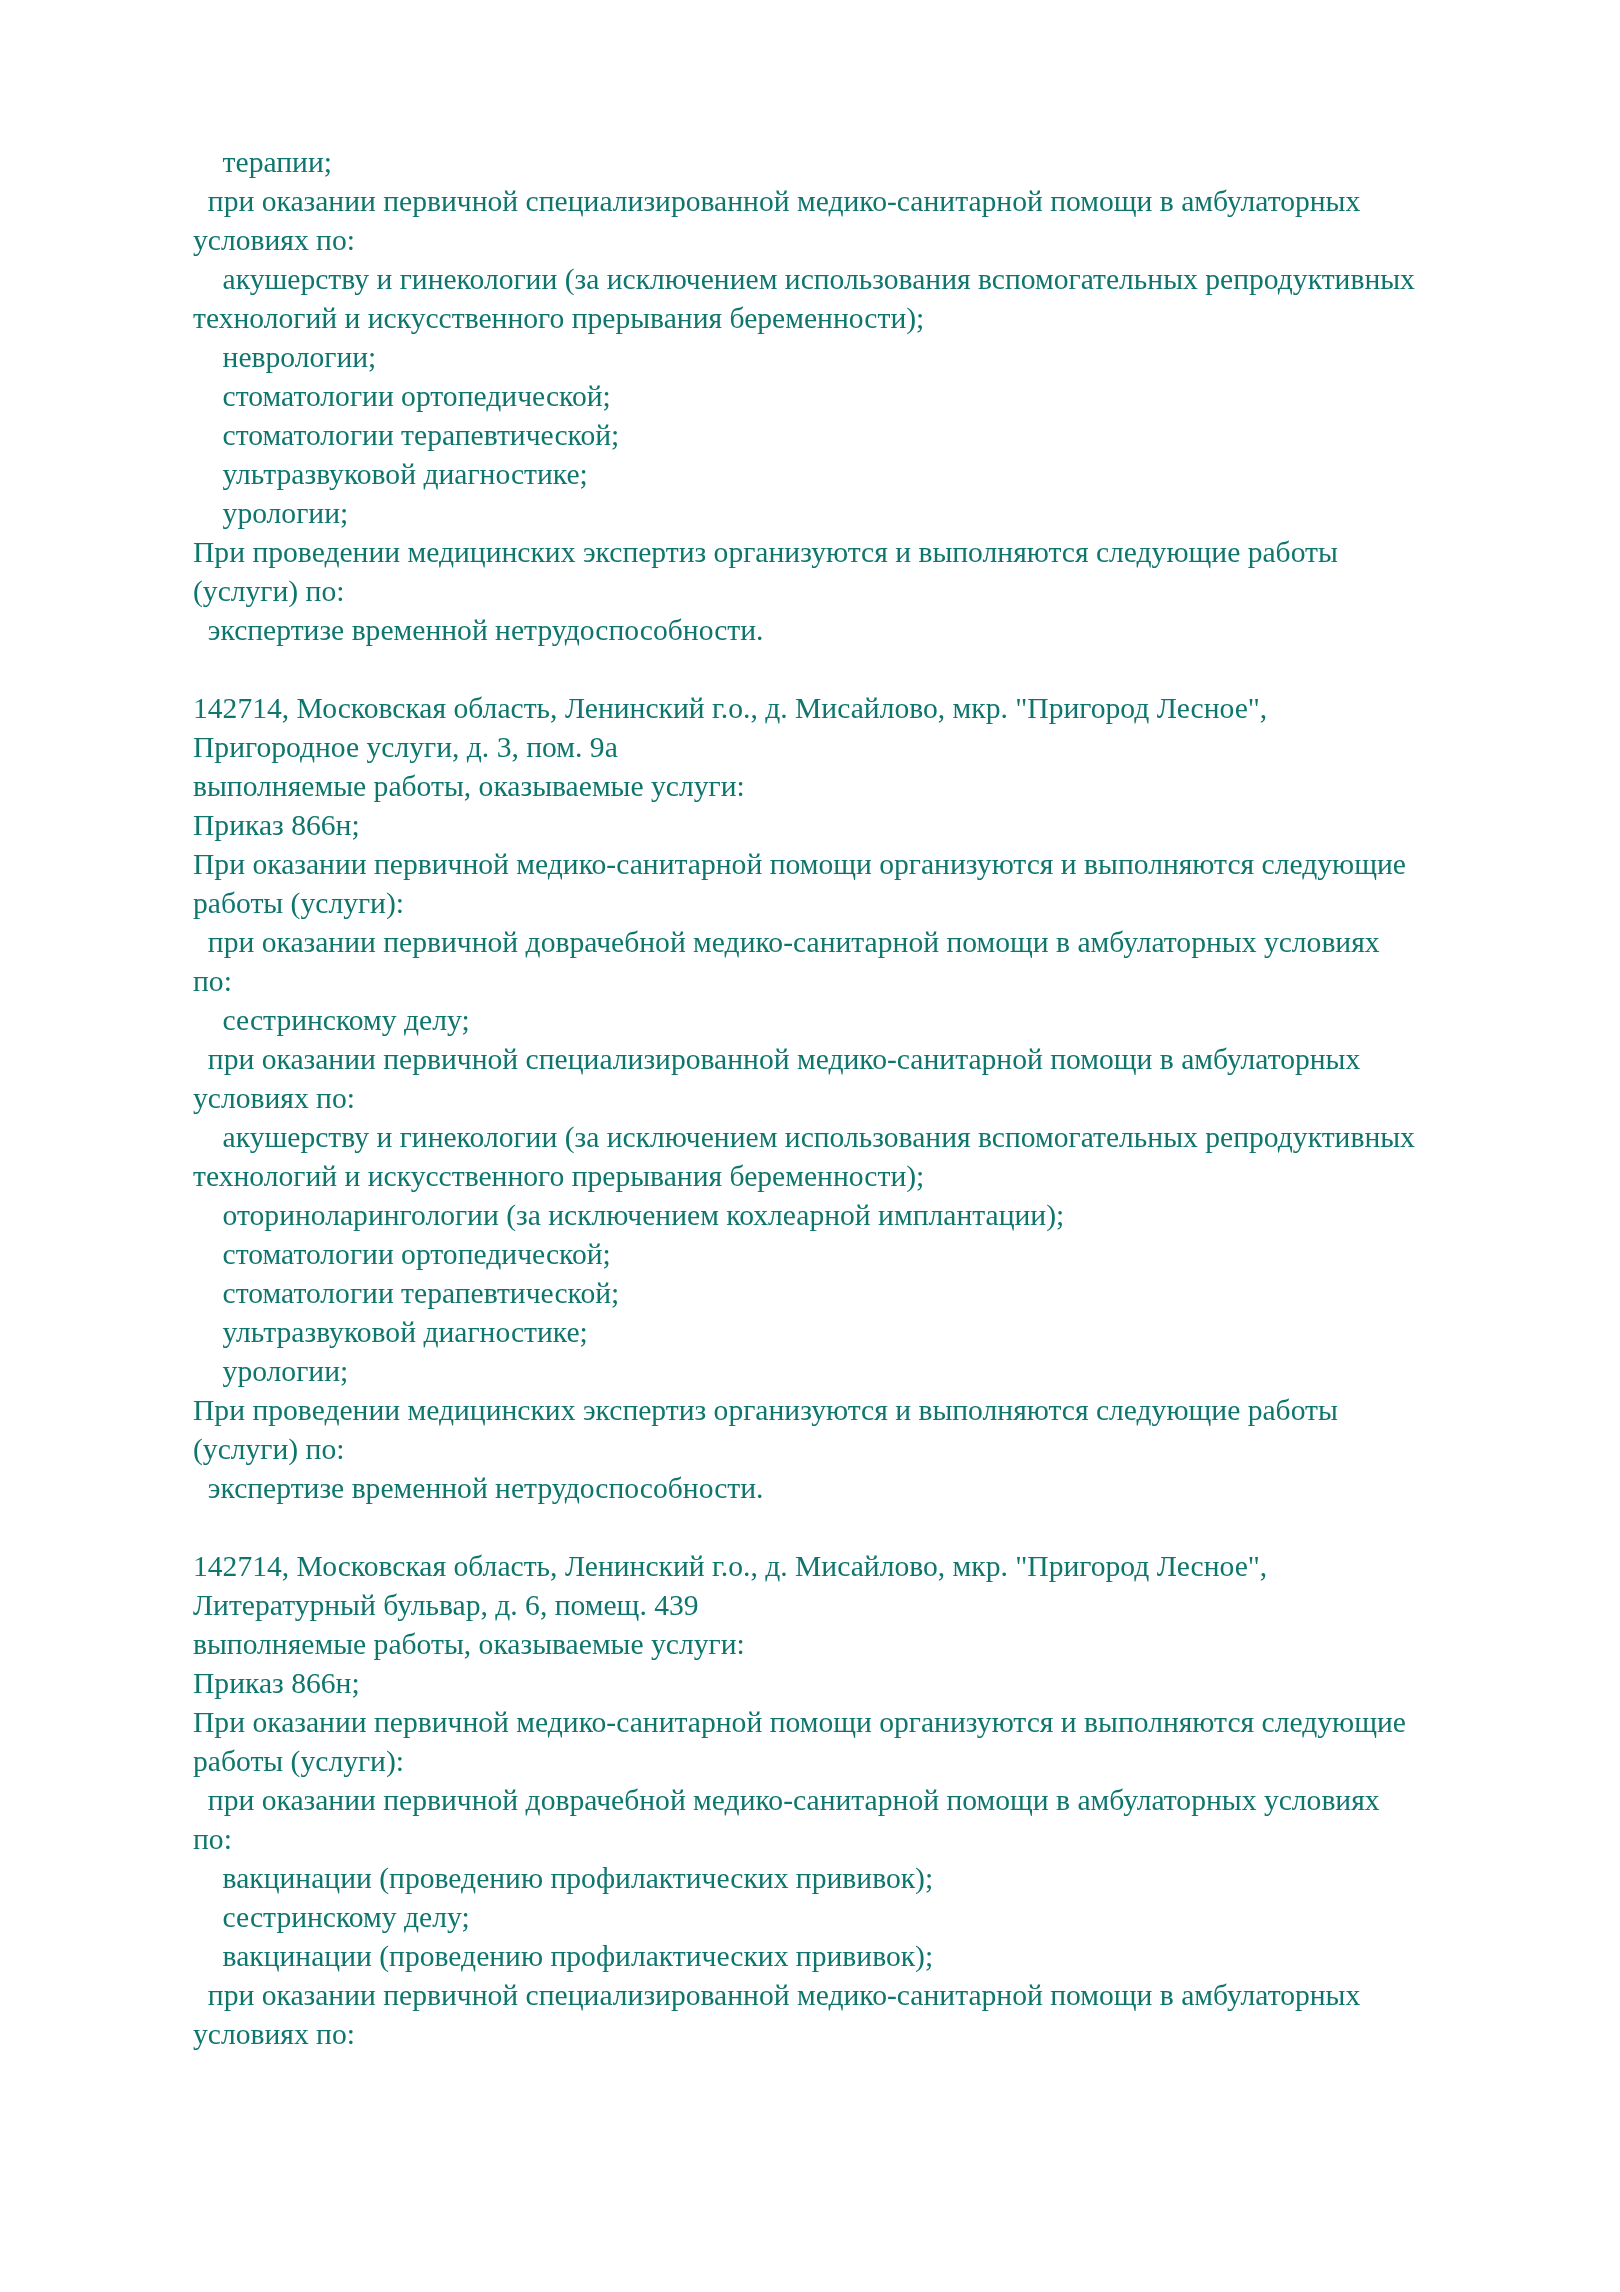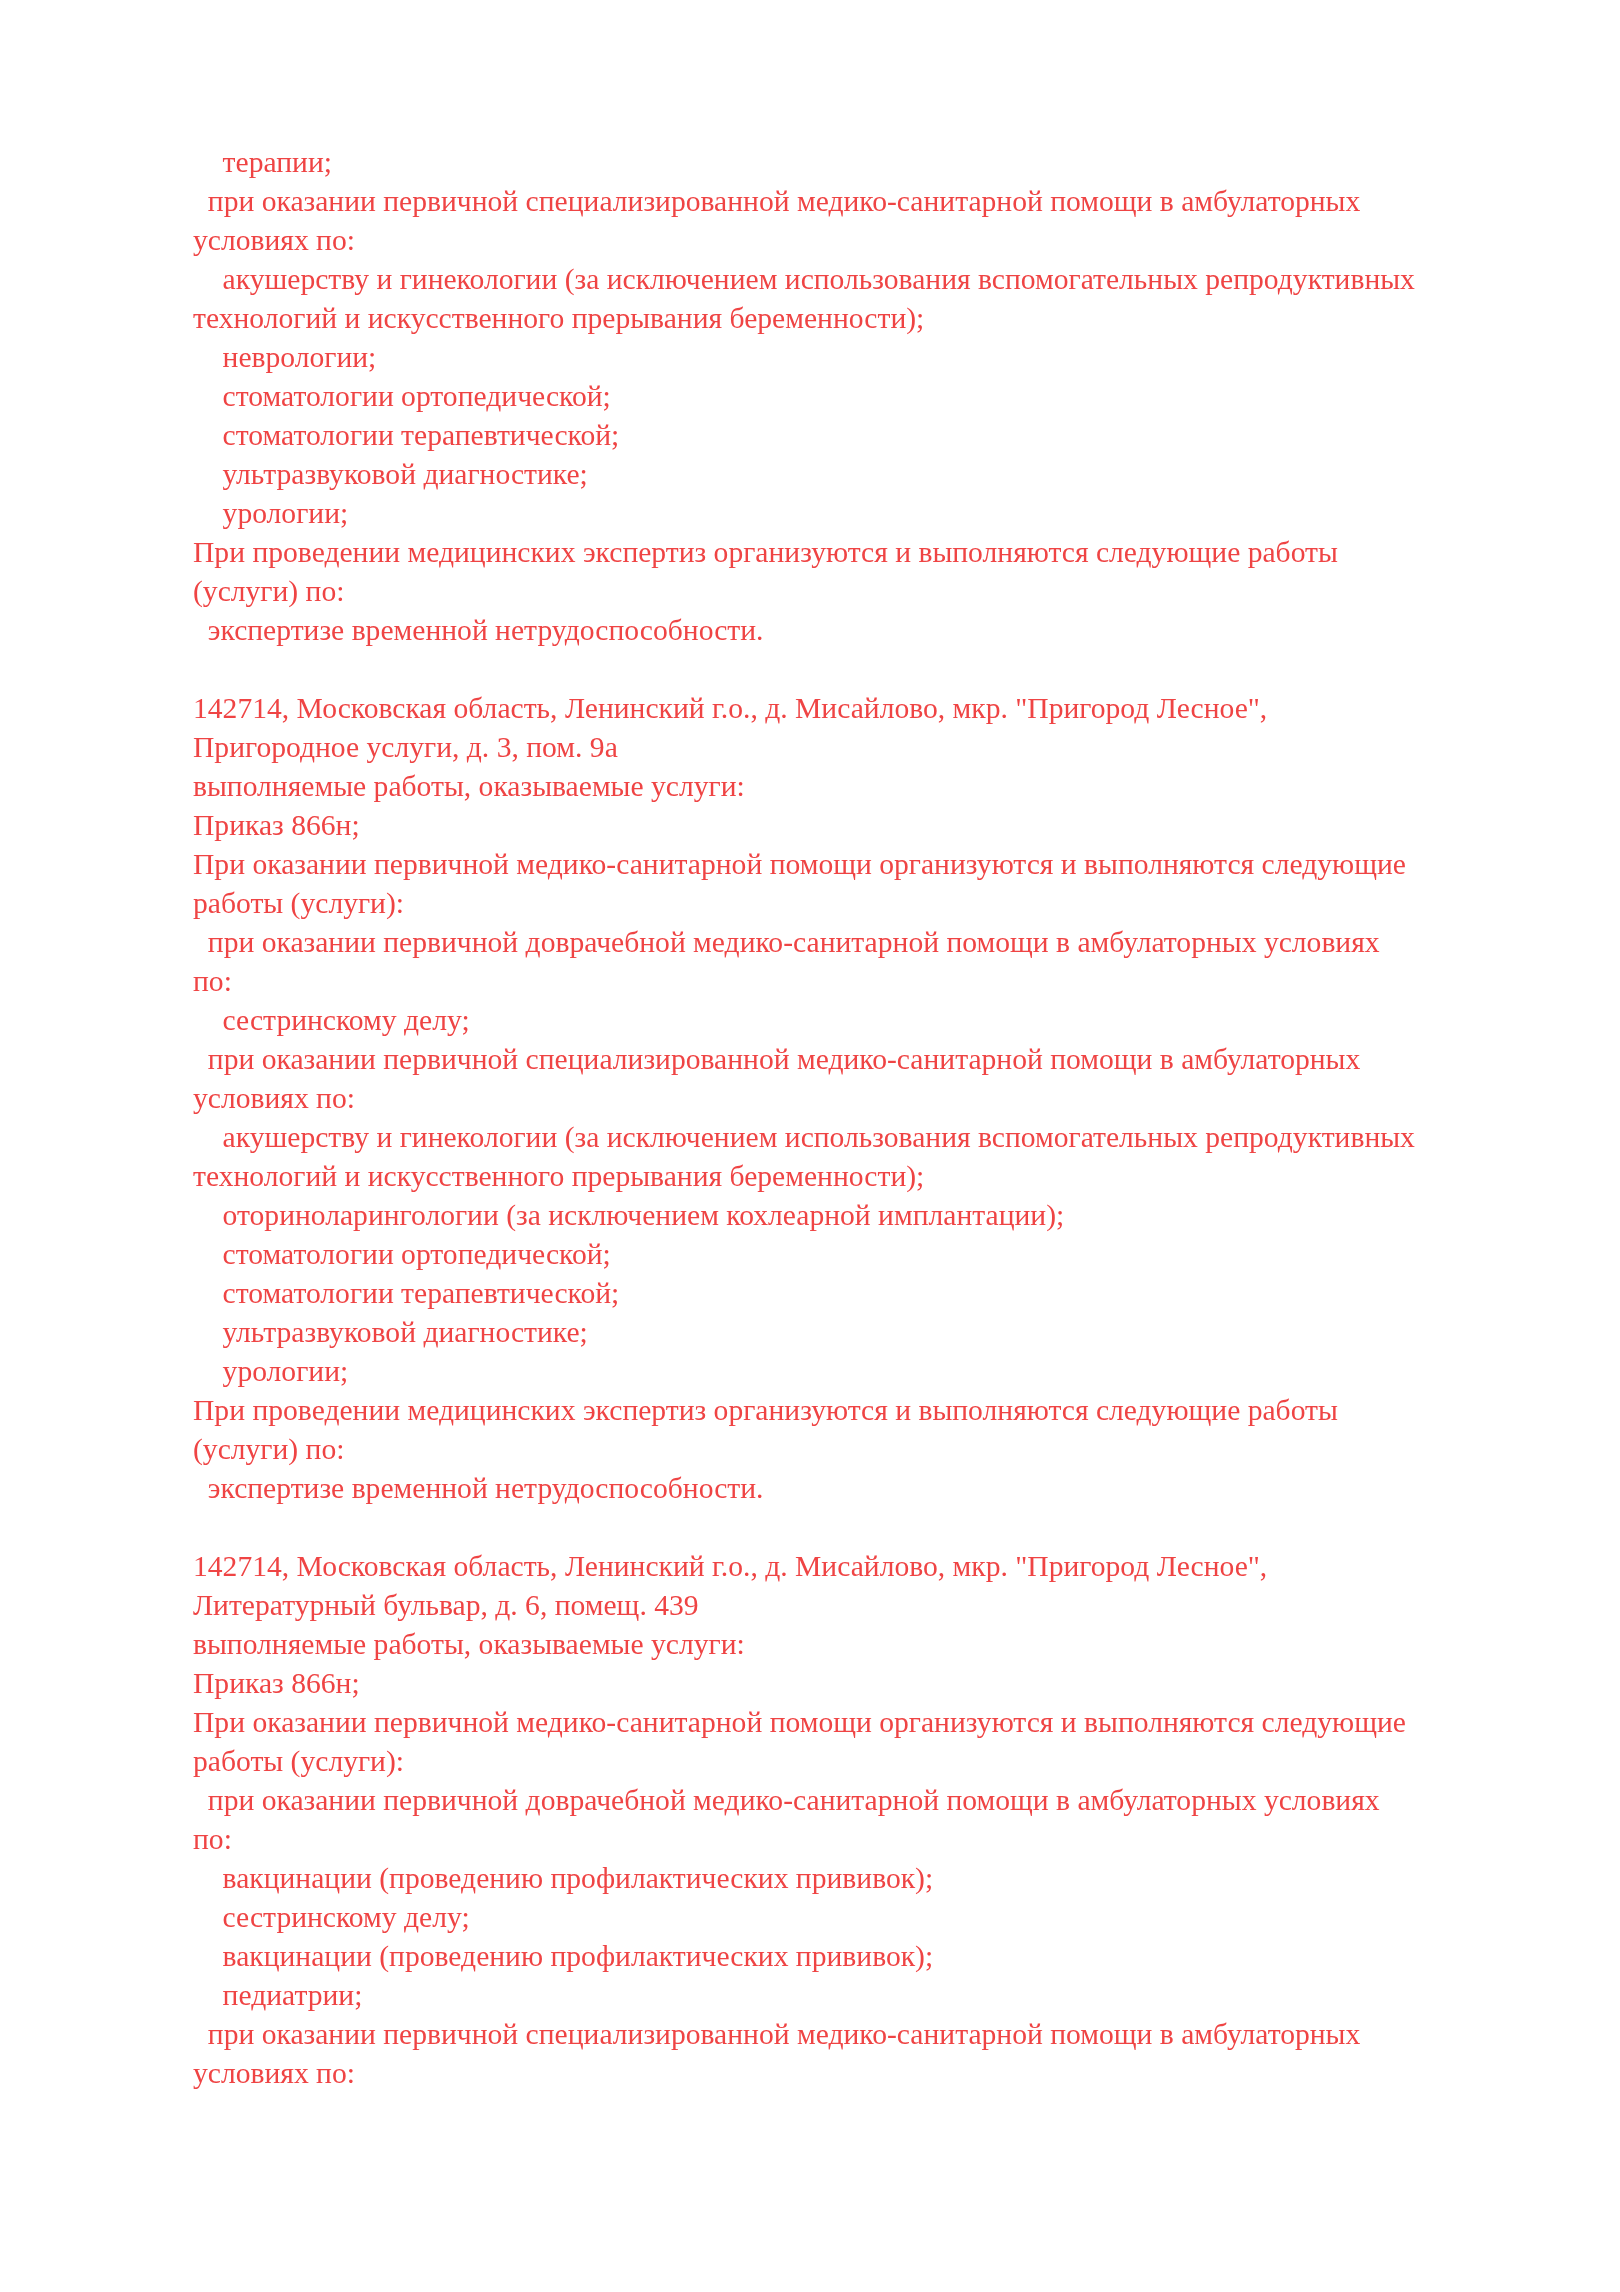--- a/index.html
+++ b/index.html
@@ -14,21 +14,21 @@
     overflow: hidden;
   }
   .page {
     position: absolute;
     left: 193px;
     top: 143px;
     width: 1361px;
     font-family: "Liberation Serif", "DejaVu Serif", serif;
     font-size: 29.6px;
     line-height: 39px;
-    color: #ef4444;
+    color: #0f766e;
   }
   .line {
     display: block;
     white-space: pre;
     height: 39px;
   }
   .blank {
     display: block;
     height: 39px;
   }
@@ -83,18 +83,17 @@
       <span class="line">Литературный бульвар, д. 6, помещ. 439</span>
       <span class="line">выполняемые работы, оказываемые услуги:</span>
       <span class="line">Приказ 866н;</span>
       <span class="line">При оказании первичной медико-санитарной помощи организуются и выполняются следующие</span>
       <span class="line">работы (услуги):</span>
       <span class="line">  при оказании первичной доврачебной медико-санитарной помощи в амбулаторных условиях</span>
       <span class="line">по:</span>
       <span class="line">    вакцинации (проведению профилактических прививок);</span>
       <span class="line">    сестринскому делу;</span>
       <span class="line">    вакцинации (проведению профилактических прививок);</span>
-      <span class="line">    педиатрии;</span>
       <span class="line">  при оказании первичной специализированной медико-санитарной помощи в амбулаторных</span>
       <span class="line">условиях по:</span>
     </div>
 </div>
 
 
 </body></html>

